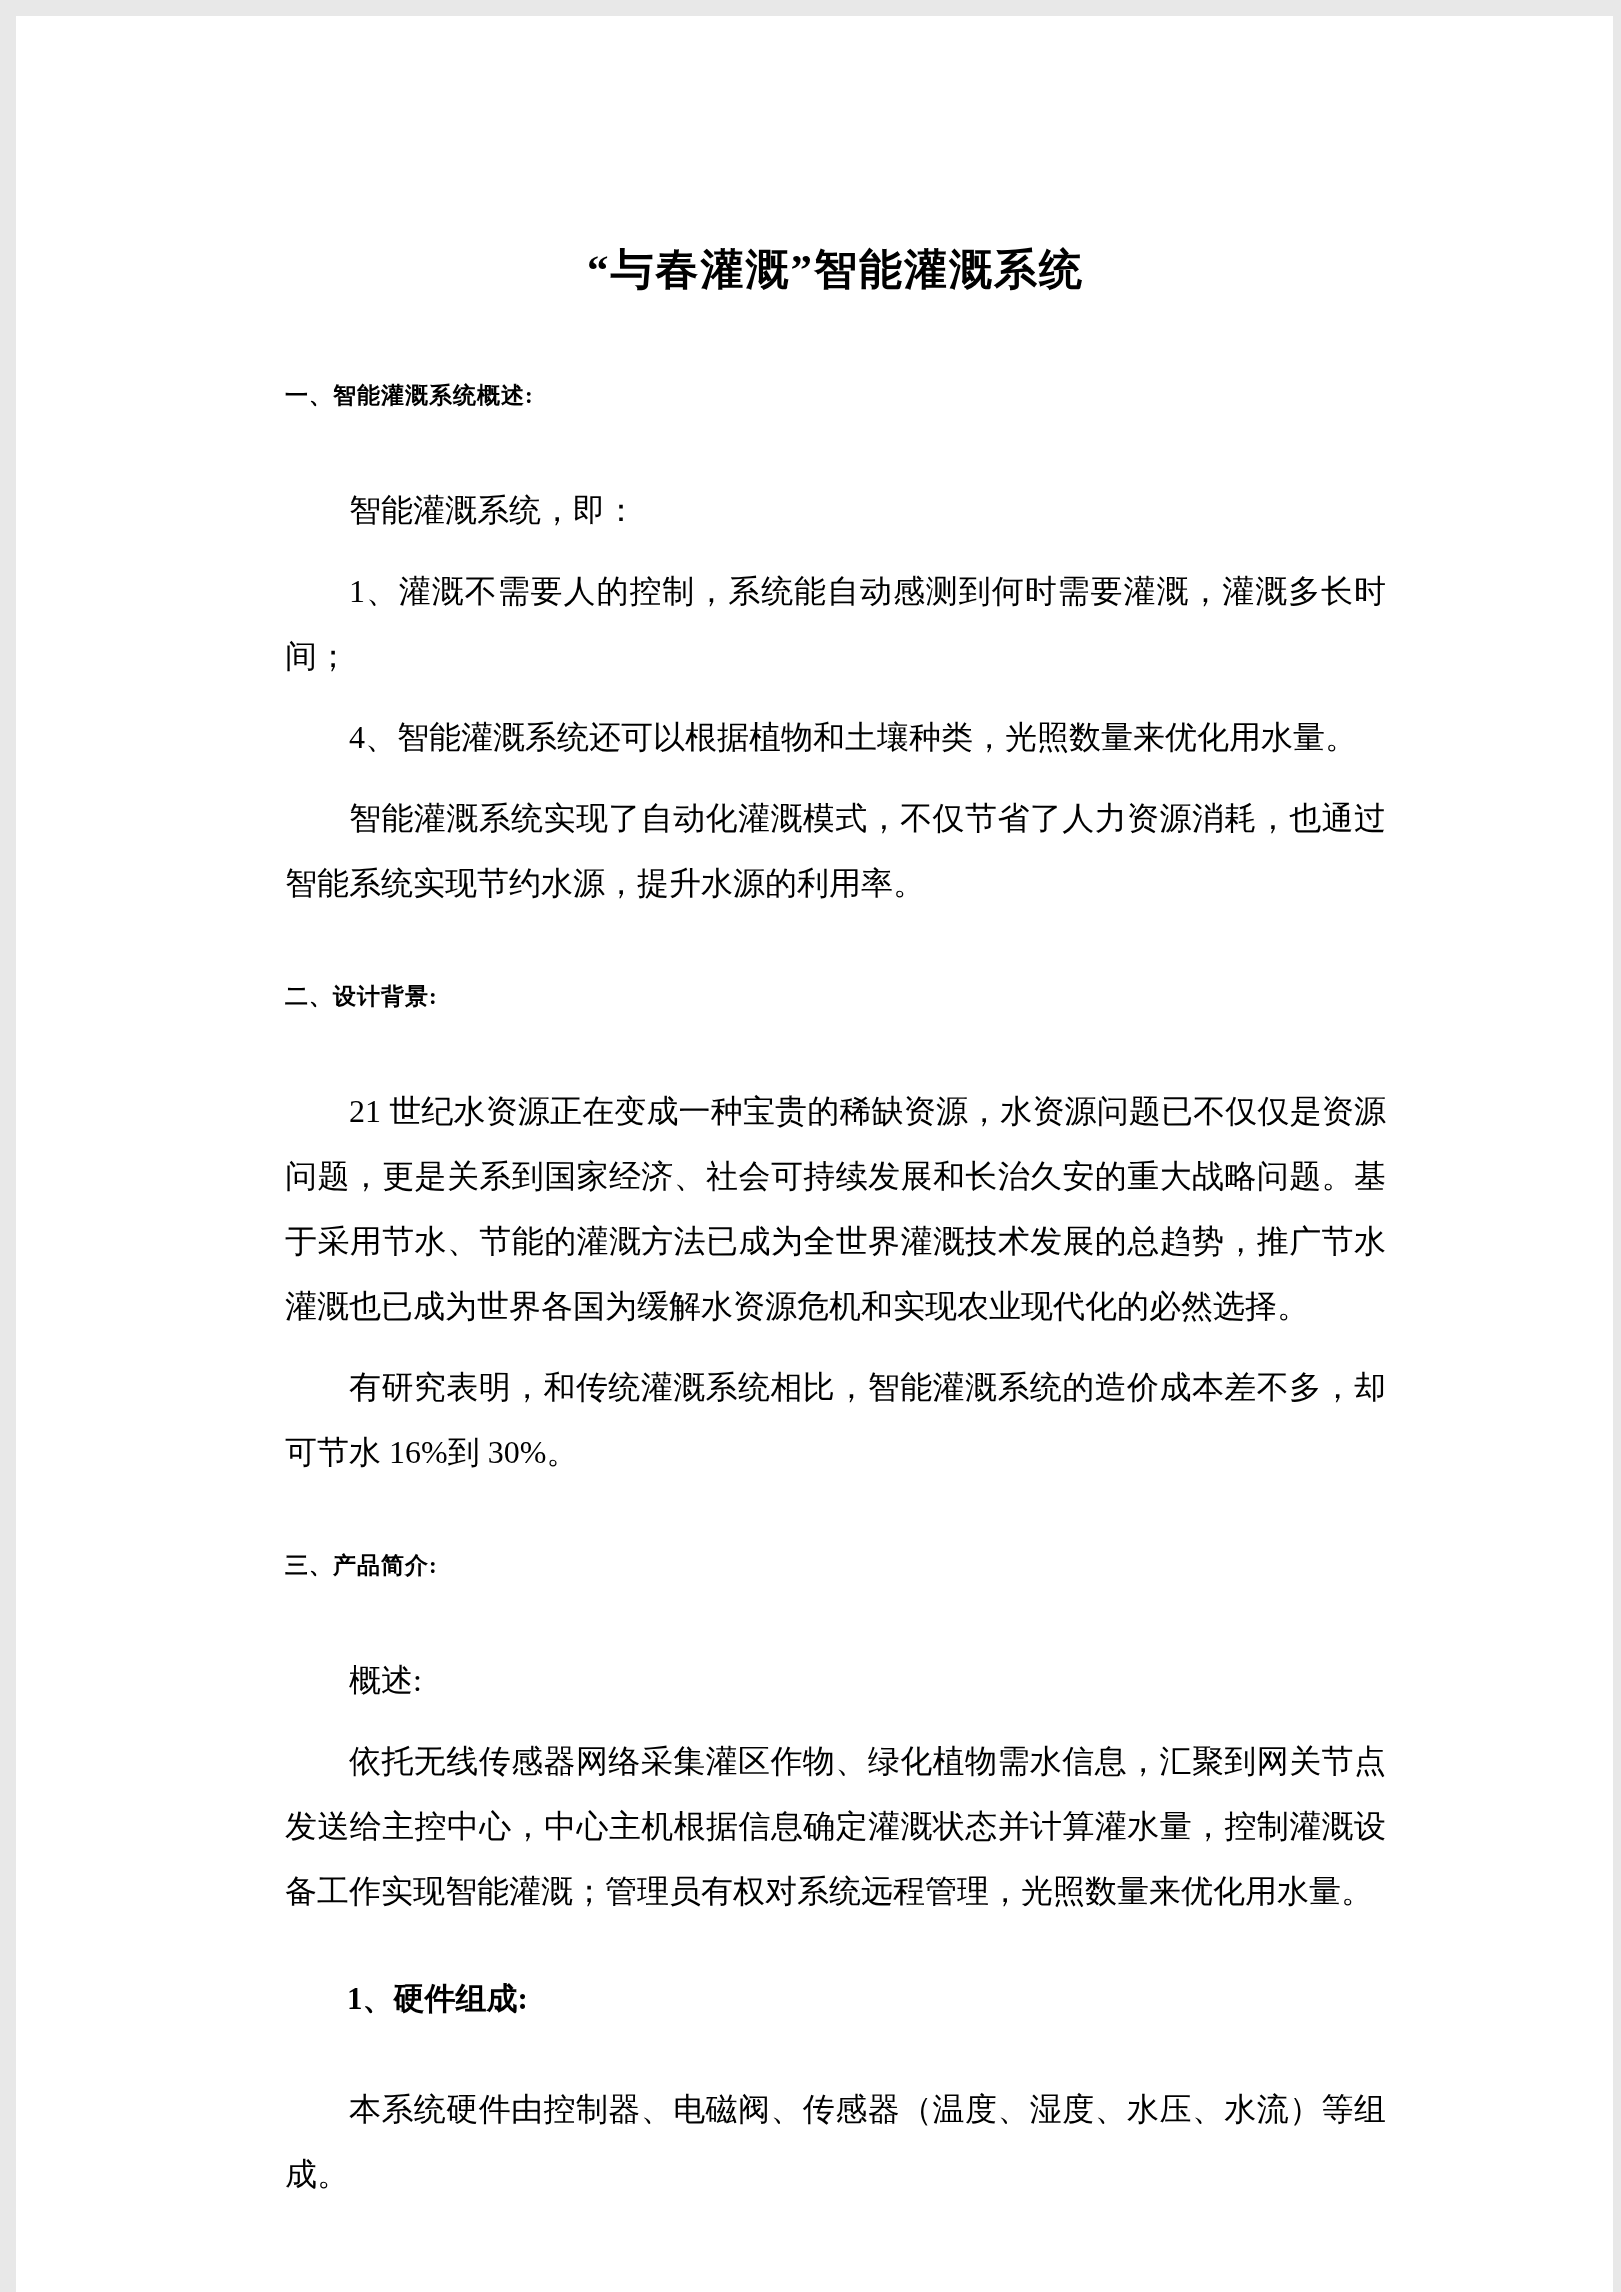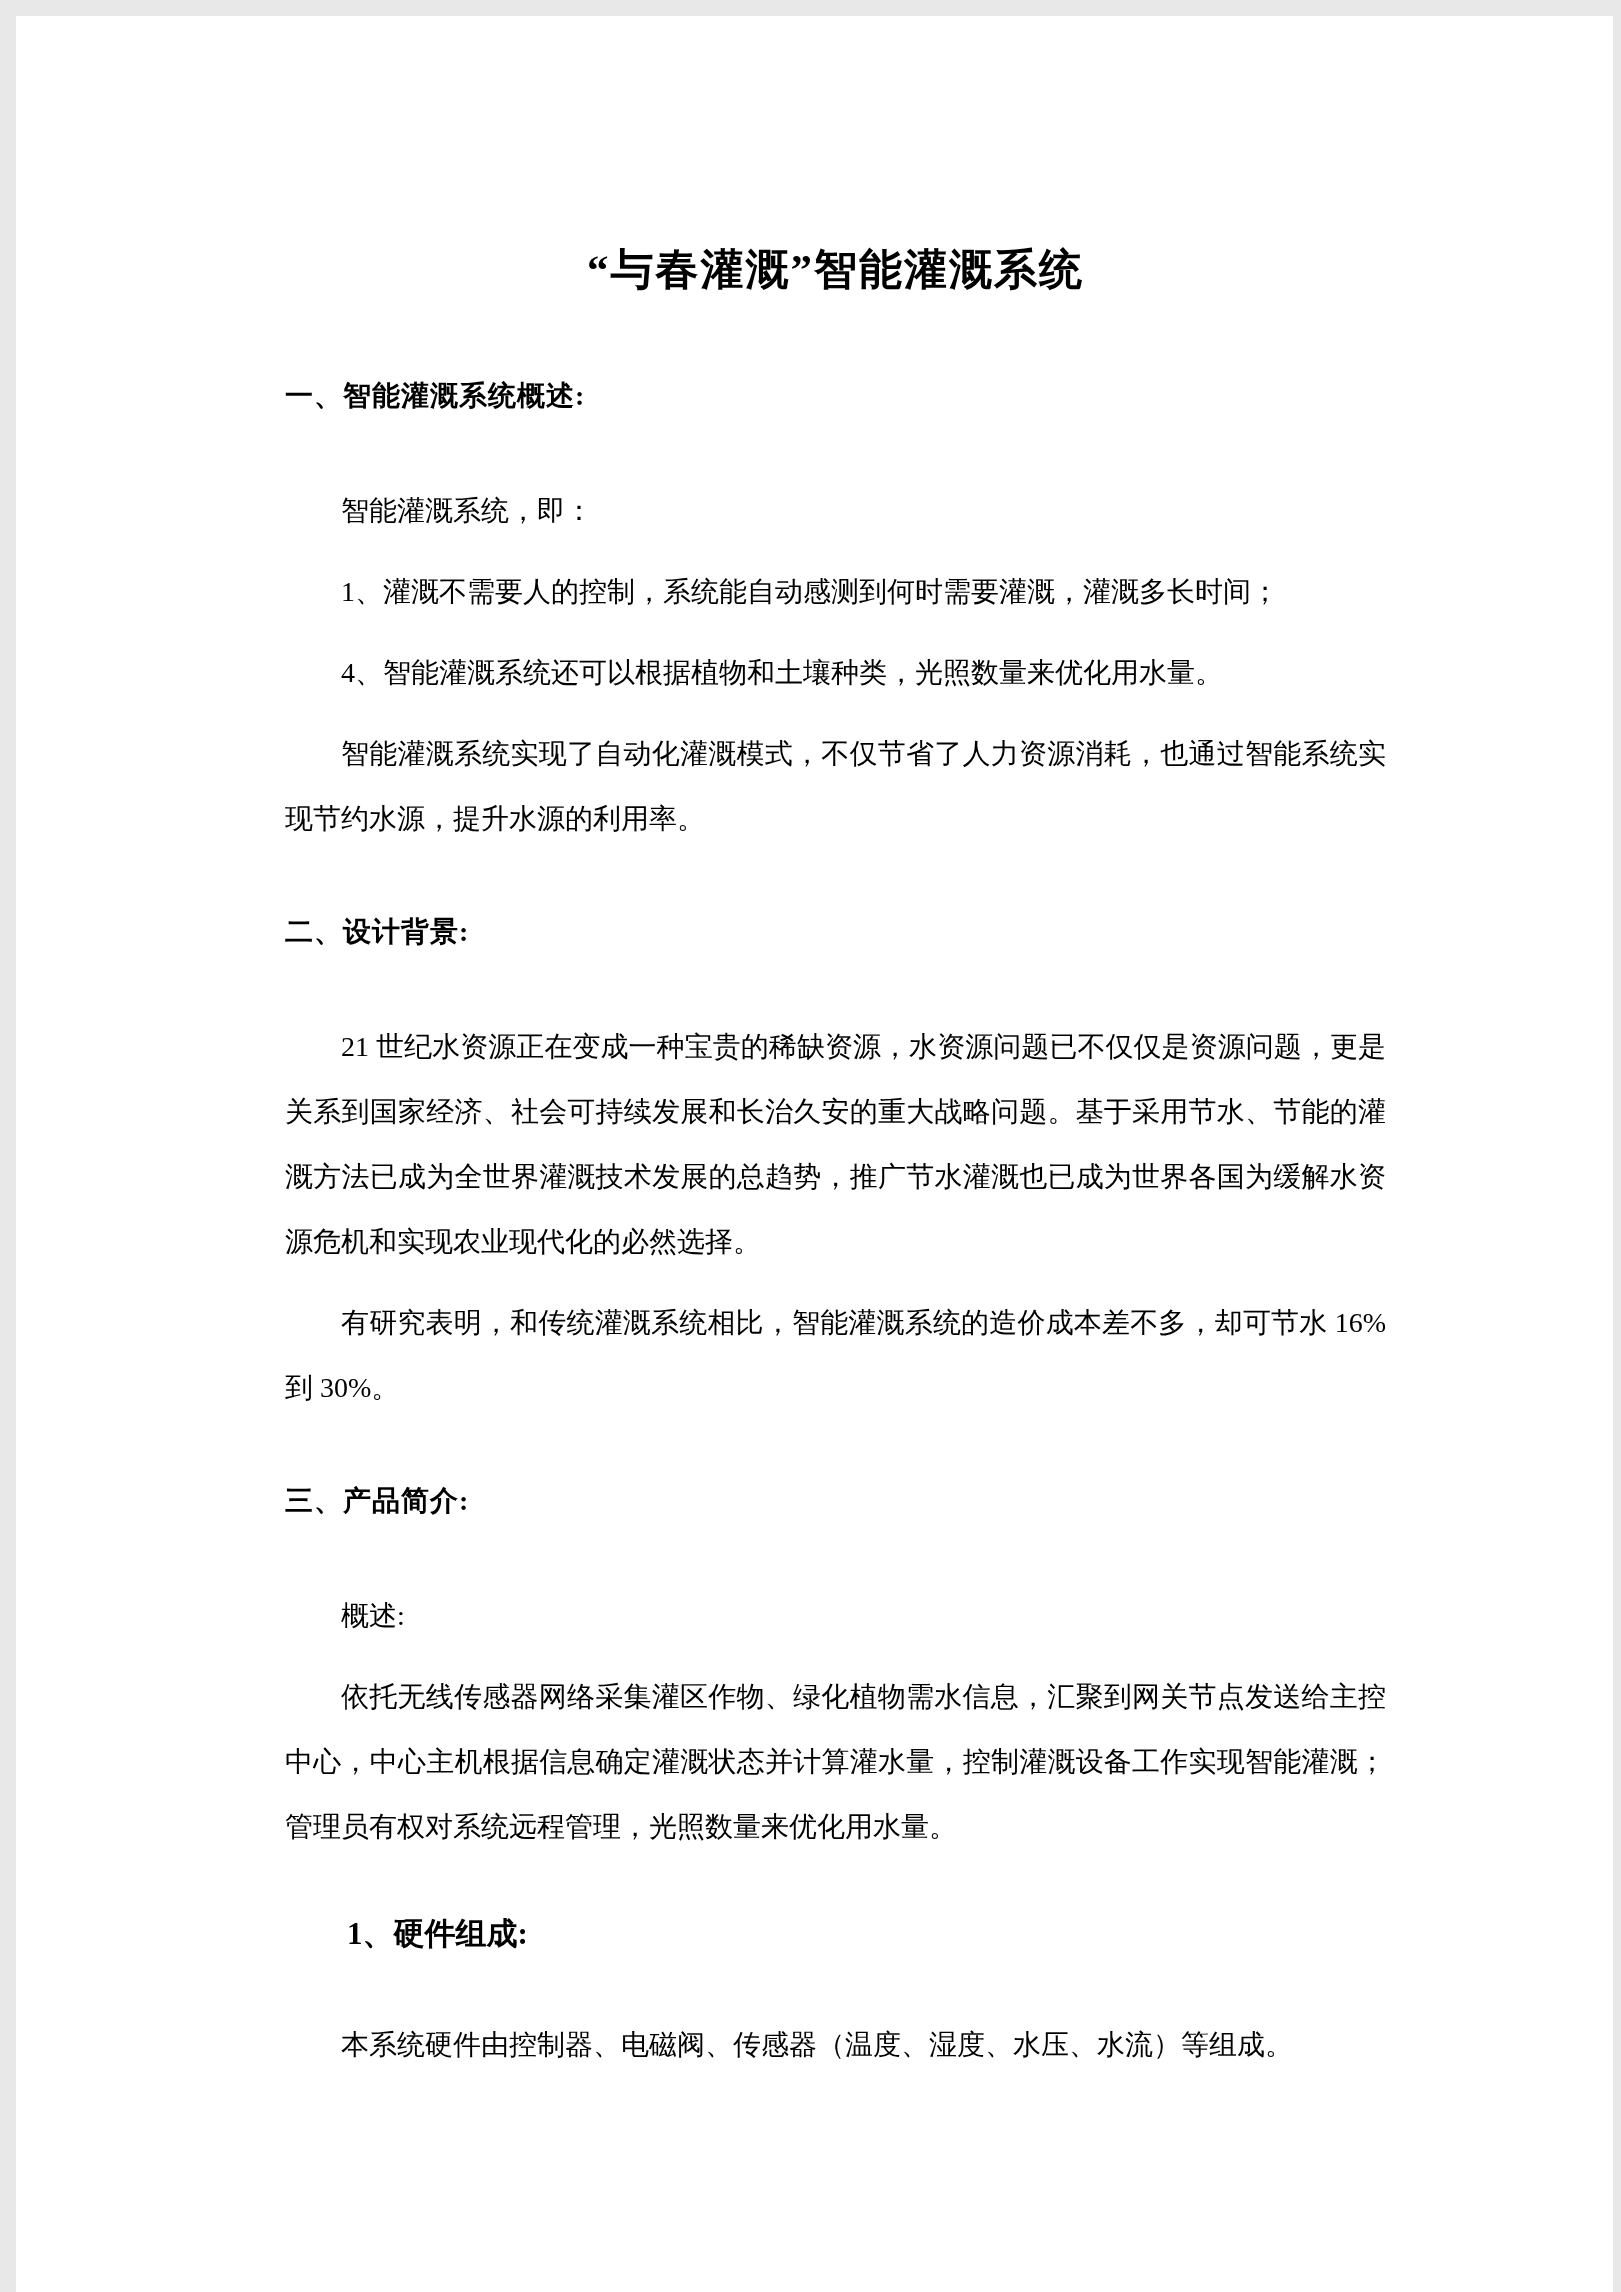--- a/index.html
+++ b/index.html
@@ -20,30 +20,30 @@
   }
   .doc-title {
     font-size: 43px;
     font-weight: bold;
     text-align: center;
     line-height: 51px;
     margin-bottom: 63px;
     letter-spacing: 2px;
   }
   .sec-heading {
-    font-size: 28px;
+    font-size: 23px;
     font-weight: bold;
     line-height: 43px;
     margin-top: 43px;
     margin-bottom: 45px;
     letter-spacing: 1px;
   }
   .sec-heading.first { margin-top: 0; }
   .body-p {
-    font-size: 28px;
+    font-size: 32px;
     line-height: 65px;
     text-align: justify;
     text-indent: 2em;
   }
   .sub-heading {
     font-size: 31px;
     font-weight: bold;
     line-height: 43px;
     margin-top: 37px;
     margin-bottom: 41px;

